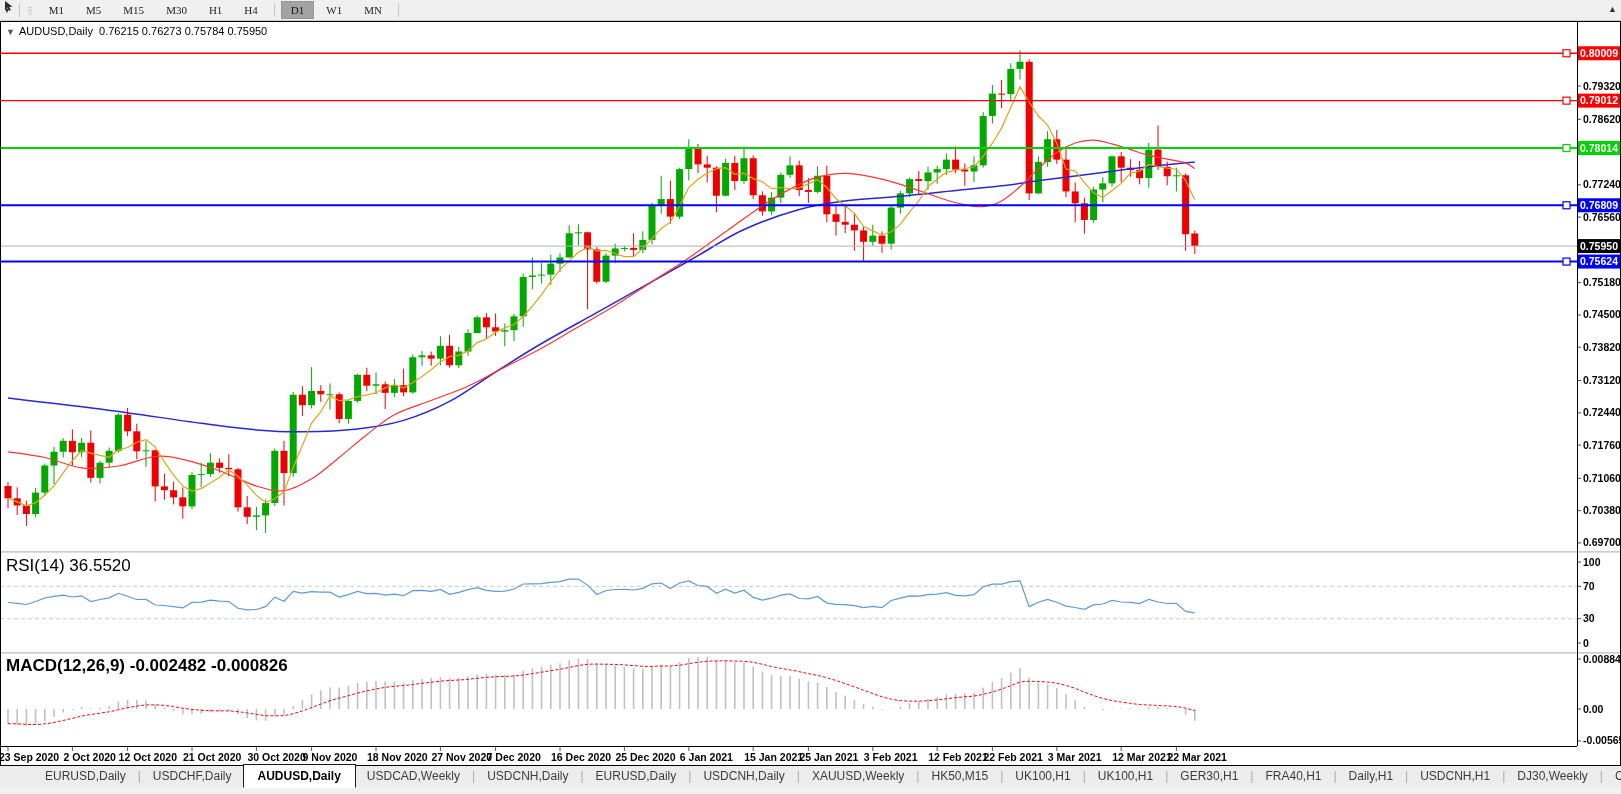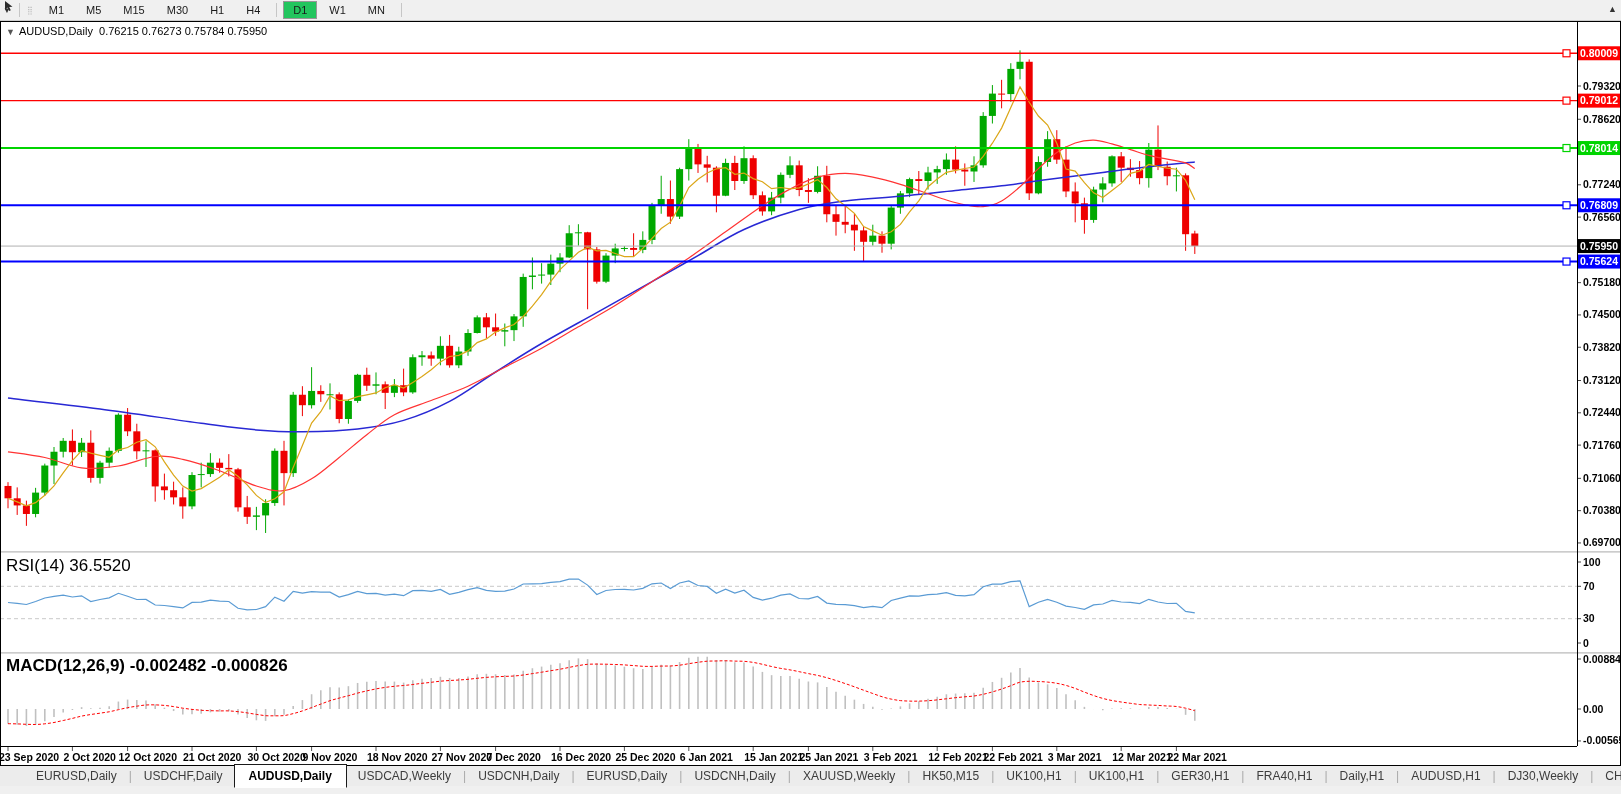--- a/index.html
+++ b/index.html
@@ -6,32 +6,32 @@
     font-family:"Liberation Sans",sans-serif;-webkit-font-smoothing:antialiased;}
   #stage{position:relative;width:1621px;height:794px;}
   svg{position:absolute;left:0;top:0;}
   
   .toolbar{position:absolute;left:0;top:0;width:1621px;height:20px;background:#f0f0f0;
     border-bottom:1px solid #cdcdcd;display:flex;align-items:center;font-size:11px;color:#1a1a1a;z-index:5;}
   .tb-grip{color:#b8b8b8;font-size:8px;letter-spacing:1px;margin:0 4px 0 2px;}
   .tb-cursor{width:13px;height:13px;margin-left:3px;}
   .tb-caret{font-size:8px;color:#333;margin:0 3px;}
   .tb-sep{width:1px;height:14px;background:#c6c6c6;margin:0 5px;}
-  .tf-btn{padding:2px 9px;margin:0 1px;border:1px solid transparent;color:#1a1a1a;cursor:default;}
-  .tf-btn.active{background:#22c55e;border:1px solid #979797;}
+  .tf-btn{padding:2px 9px;margin:0 1px;border:1px solid transparent;color:#1a1a1a;cursor:default;font-family:Liberation Serif, serif;}
+  .tf-btn.active{background:#a3a3a3;border:1px solid #979797;}
   .tb-corner{position:absolute;right:4px;top:4px;font-size:9px;color:#333;}
   
   .panel-label{position:absolute;font-size:17px;color:#000;white-space:nowrap;z-index:3;}
   .chart-title{left:6px;top:25px;font-weight:400;font-size:11px;}
   .chart-title .collapse{color:#555;font-size:9px;margin-right:4px;}
   .rsi-label{left:6px;top:556px;}
   .macd-label{left:6px;top:656px;font-weight:bold;}
   
   .tabbar{position:absolute;left:0;top:766px;width:1621px;height:20px;background:#ececec;
-    display:flex;align-items:center;font-size:12px;color:#3c3c3c;z-index:5;padding-left:25px;box-sizing:border-box;}
+    display:flex;align-items:center;font-size:12px;color:#3c3c3c;z-index:5;padding-left:34px;box-sizing:border-box;}
   .tab{padding:4px 11px;white-space:nowrap;cursor:default;}
   .tab.active{background:#fff;border:1px solid #1a1a1a;border-bottom:1px solid #fff;font-weight:700;color:#000;padding:4px 14px;}
   .tab-sep{color:#a9a9a9;margin:0 1px;}
   
   text{font-family:"Liberation Sans",sans-serif;}
   .ax-t{font-size:10.5px;font-weight:700;fill:#000;}
   .tag-t{font-size:10.5px;font-weight:700;fill:#fff;}
   .date-t{font-size:10.5px;font-weight:700;fill:#000;}
 </style>
 </head>
@@ -644,21 +644,21 @@
         <span class="tab">UK100,H1</span>
         <span class="tab-sep">|</span>
         <span class="tab">UK100,H1</span>
         <span class="tab-sep">|</span>
         <span class="tab">GER30,H1</span>
         <span class="tab-sep">|</span>
         <span class="tab">FRA40,H1</span>
         <span class="tab-sep">|</span>
         <span class="tab">Daily,H1</span>
         <span class="tab-sep">|</span>
-        <span class="tab">AUDUSD,H1</span>
+        <span class="tab">USDCNH,H1</span>
         <span class="tab-sep">|</span>
         <span class="tab">DJ30,Weekly</span>
         <span class="tab-sep">|</span>
         <span class="tab">CHINA300,H1</span>
       </span>
 
   </div>
 
 </div>
 

